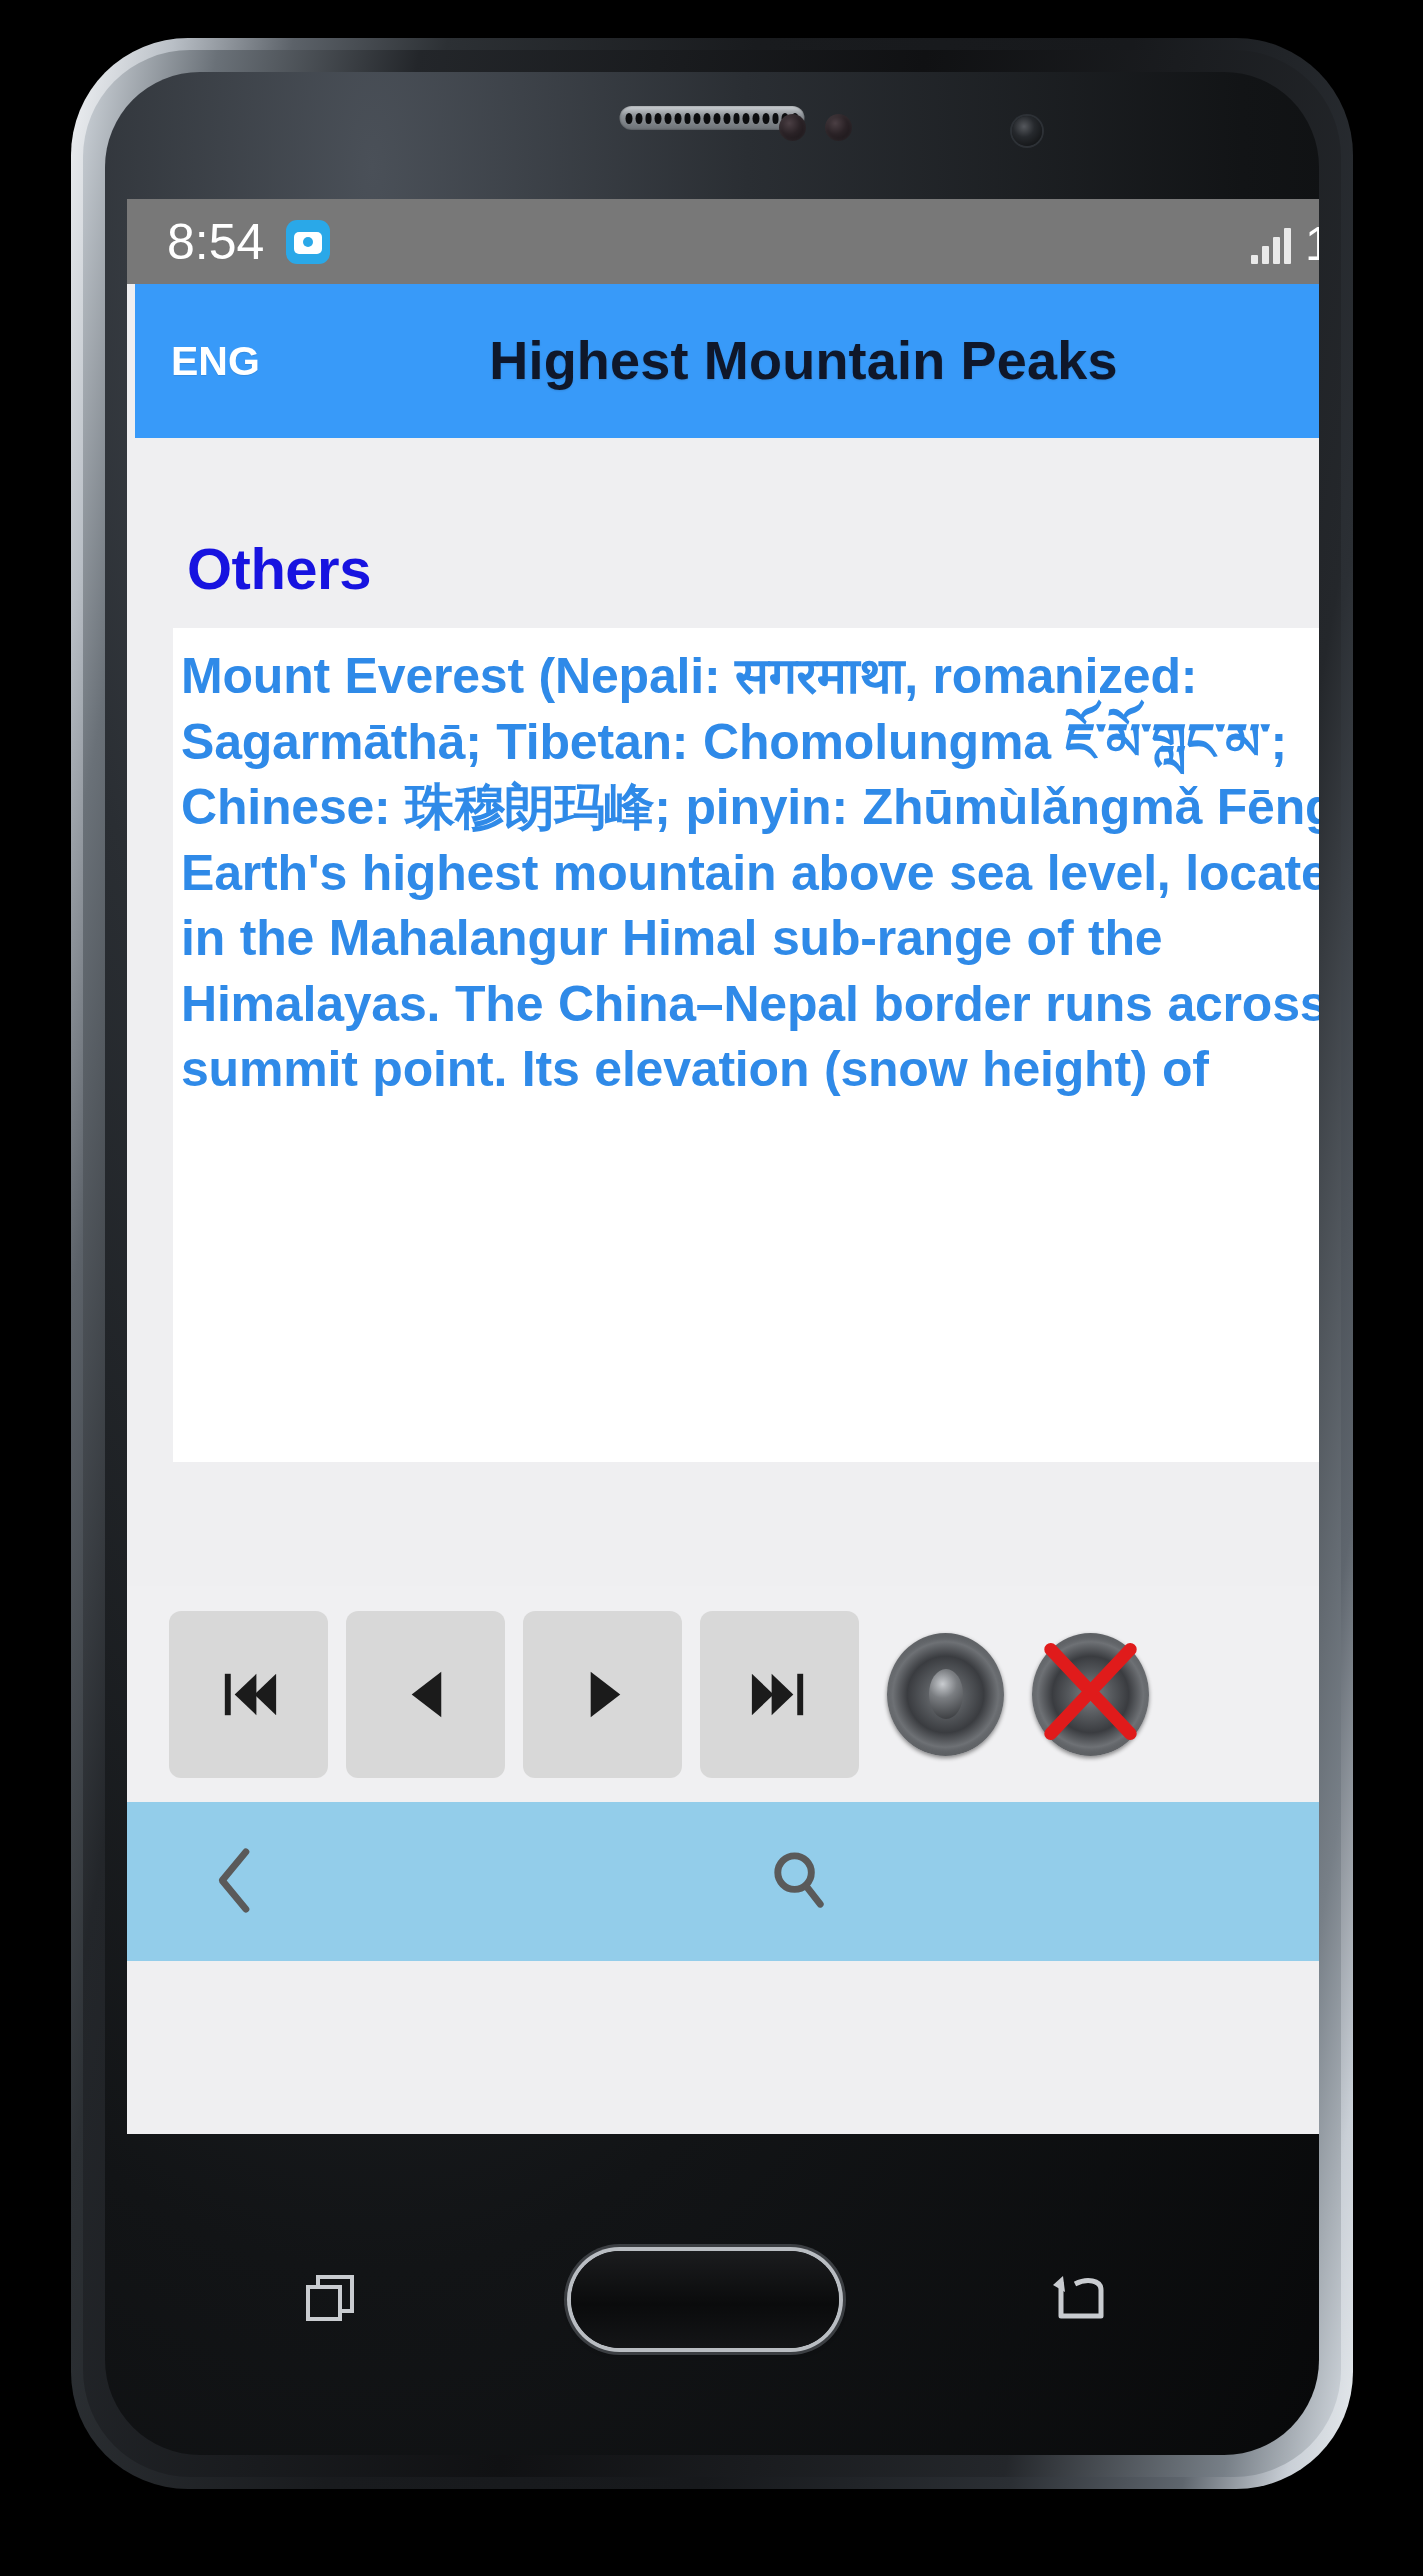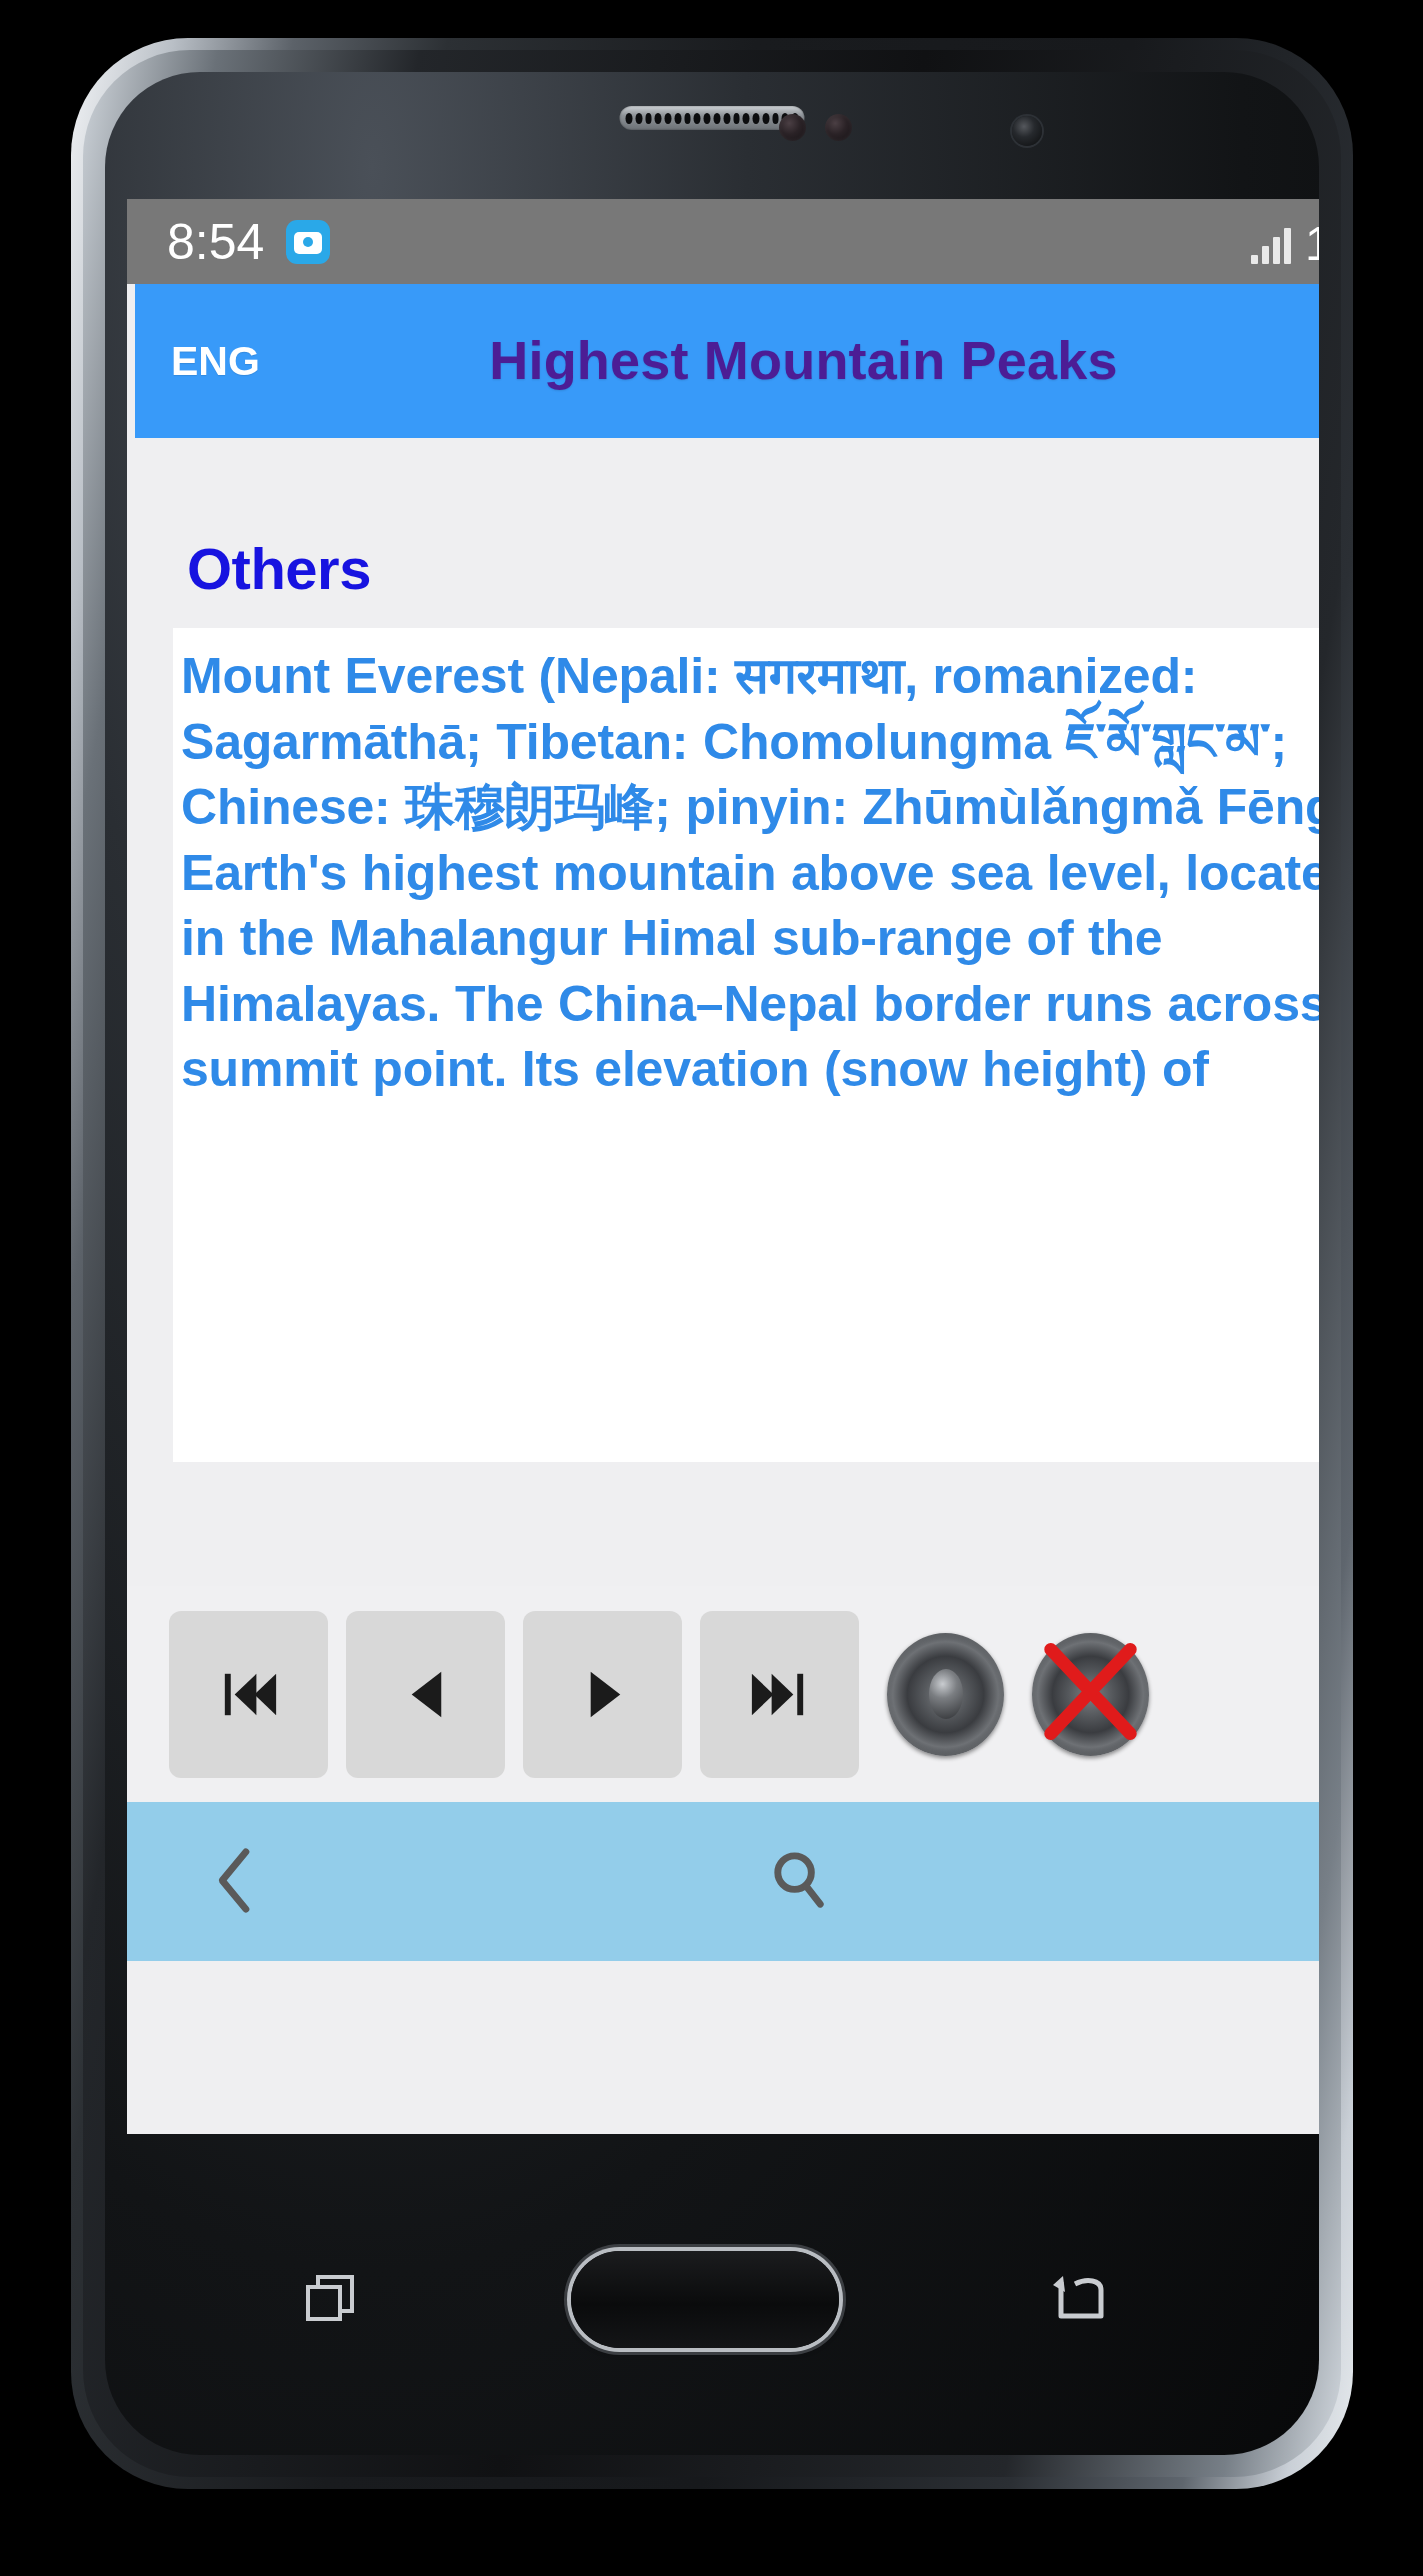--- a/index.html
+++ b/index.html
@@ -204,21 +204,21 @@
     flex: 0 0 auto;
     width: 139px;
     text-shadow: 0 1px 1px rgba(0,0,0,.10);
   }
   .appbar-lang.right { text-align: center; }
   .appbar-title {
     flex: 1 1 auto;
     text-align: center;
     font-size: 54px;
     font-weight: bold;
-    color: #4c1d95;
+    color: #0f172a;
     line-height: 1.06;
     letter-spacing: 0.2px;
     text-shadow: 0 1px 2px rgba(0,0,0,.12);
   }
 
   
   .content {
     background: #efeff1;
     height: 1148px;
     position: relative;

